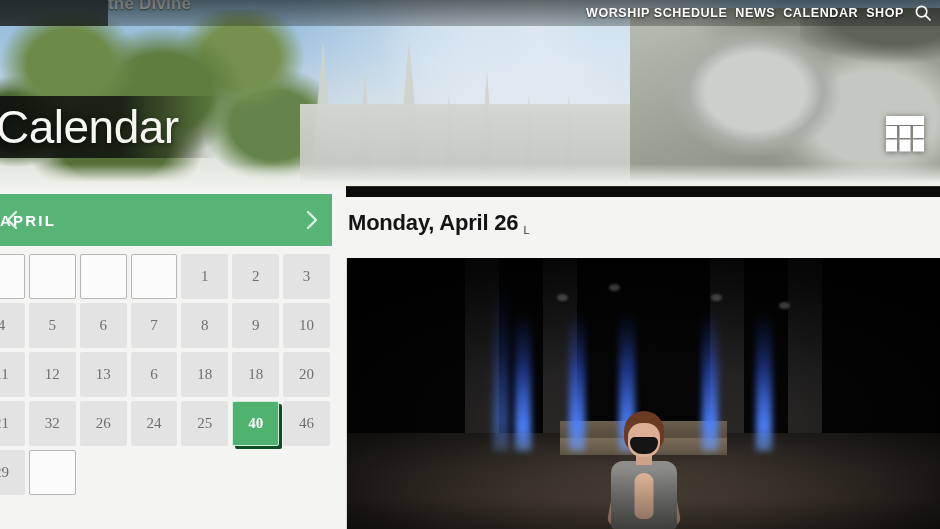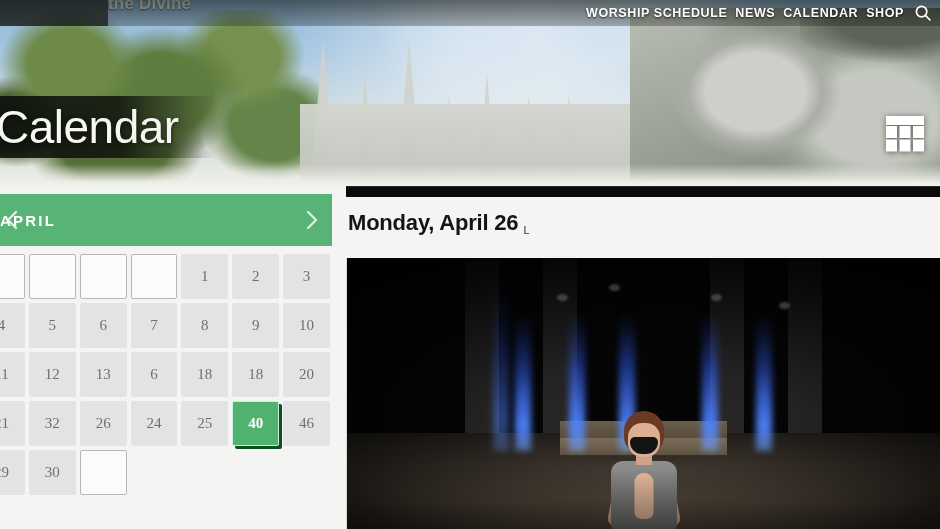--- a/index.html
+++ b/index.html
@@ -310,21 +310,20 @@
         <div class="cell">18</div>
         <div class="cell">20</div>
         <div class="cell">21</div>
         <div class="cell">32</div>
         <div class="cell">26</div>
         <div class="cell">24</div>
         <div class="cell">25</div>
         <div class="cell selected">40</div>
         <div class="cell">46</div>
         <div class="cell">29</div>
-        <div class="cell">30</div>
         <div class="cell empty"></div>
       </div>
   </div>
 
   <div class="event-col">
     <div class="rule"></div>
     <div class="event-date">
       <span>Monday, April 26</span>
       <span class="event-date-sup">L</span>
     </div>

